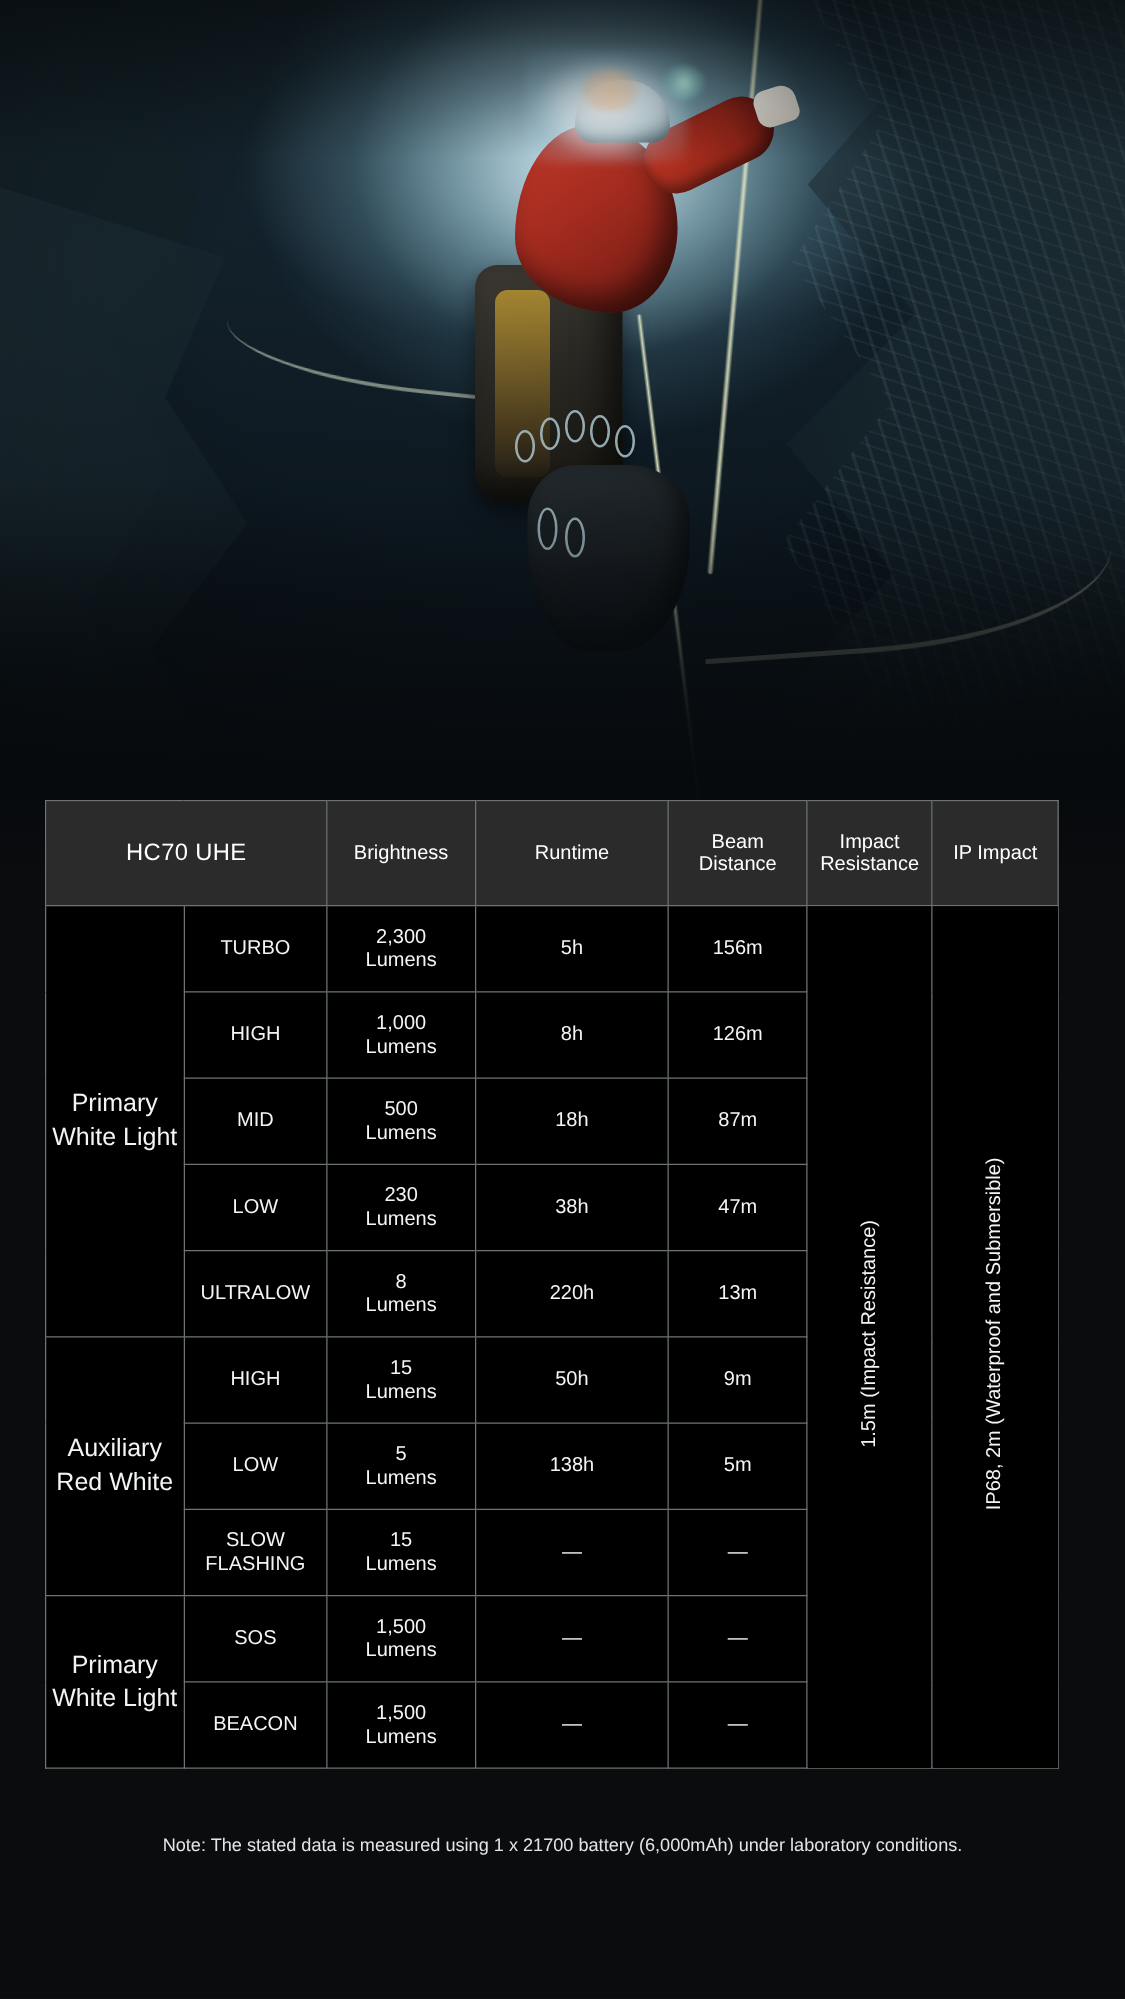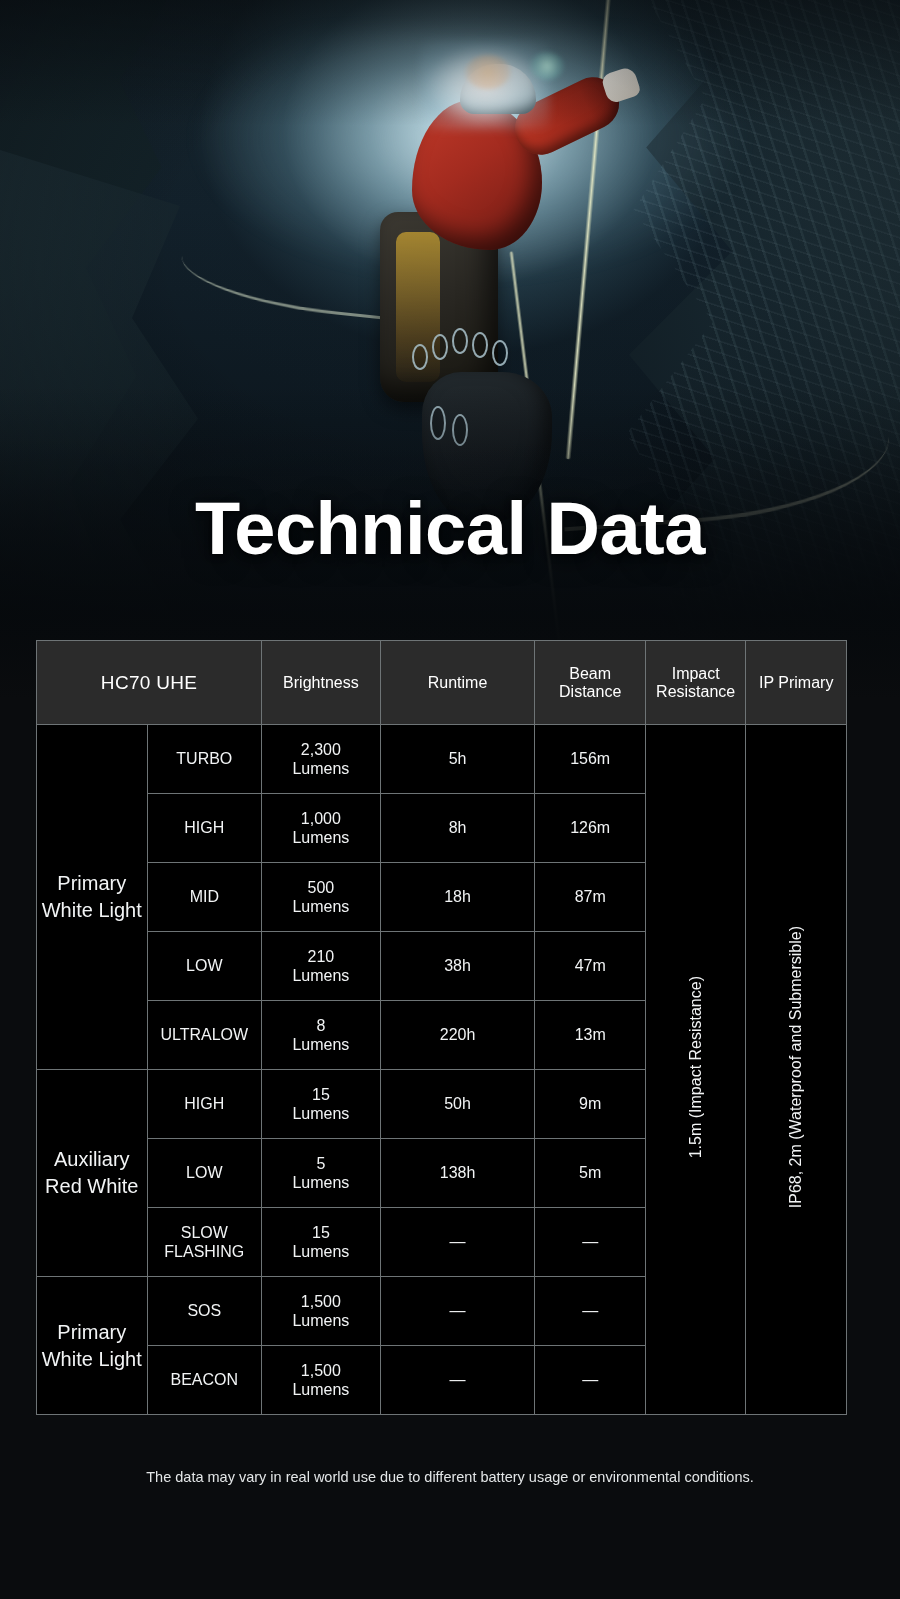--- a/index.html
+++ b/index.html
@@ -309,21 +309,20 @@
       </div>
     </div>
 
     <div class="glow-core"></div>
     <div class="glow-warm"></div>
     <div class="glow-teal"></div>
     <div class="rock-bottom"></div>
     <div class="vignette"></div>
   </div>
 
-  <div class="title">Technical Data</div>
 
   <div class="table-wrap">
     <table class="spec">
       <colgroup>
         <col style="width:110px">
         <col style="width:114px">
         <col style="width:118px">
         <col style="width:154px">
         <col style="width:110px">
         <col style="width:100px">
@@ -335,21 +334,21 @@
           <th>Brightness</th>
           <th>Runtime</th>
           <th>
             <span>Beam</span><br>
             <span>Distance</span>
           </th>
           <th>
             <span>Impact</span><br>
             <span>Resistance</span>
           </th>
-          <th>IP Primary</th>
+          <th>IP Impact</th>
         </tr>
       </thead>
       <tbody>
 
         <tr>
           <td class="group" rowspan="5">
             <span>Primary</span><br>
             <span>White Light</span>
           </td>
           <td class="mode">TURBO</td>
@@ -380,21 +379,21 @@
           <td class="lumens">
             <span>500</span><br>
             <span>Lumens</span>
           </td>
           <td>18h</td>
           <td>87m</td>
         </tr>
         <tr>
           <td class="mode">LOW</td>
           <td class="lumens">
-            <span>210</span><br>
+            <span>230</span><br>
             <span>Lumens</span>
           </td>
           <td>38h</td>
           <td>47m</td>
         </tr>
         <tr>
           <td class="mode">ULTRALOW</td>
           <td class="lumens">
             <span>8</span><br>
             <span>Lumens</span>
@@ -458,16 +457,16 @@
             <span>Lumens</span>
           </td>
           <td>—</td>
           <td>—</td>
         </tr>
       </tbody>
     </table>
   </div>
 
   <div class="note">
-    <div>The data may vary in real world use due to different battery usage or environmental conditions.</div>
+    <div>Note: The stated data is measured using 1 x 21700 battery (6,000mAh) under laboratory conditions.</div>
   </div>
 
 </div>
 
 </body></html>

